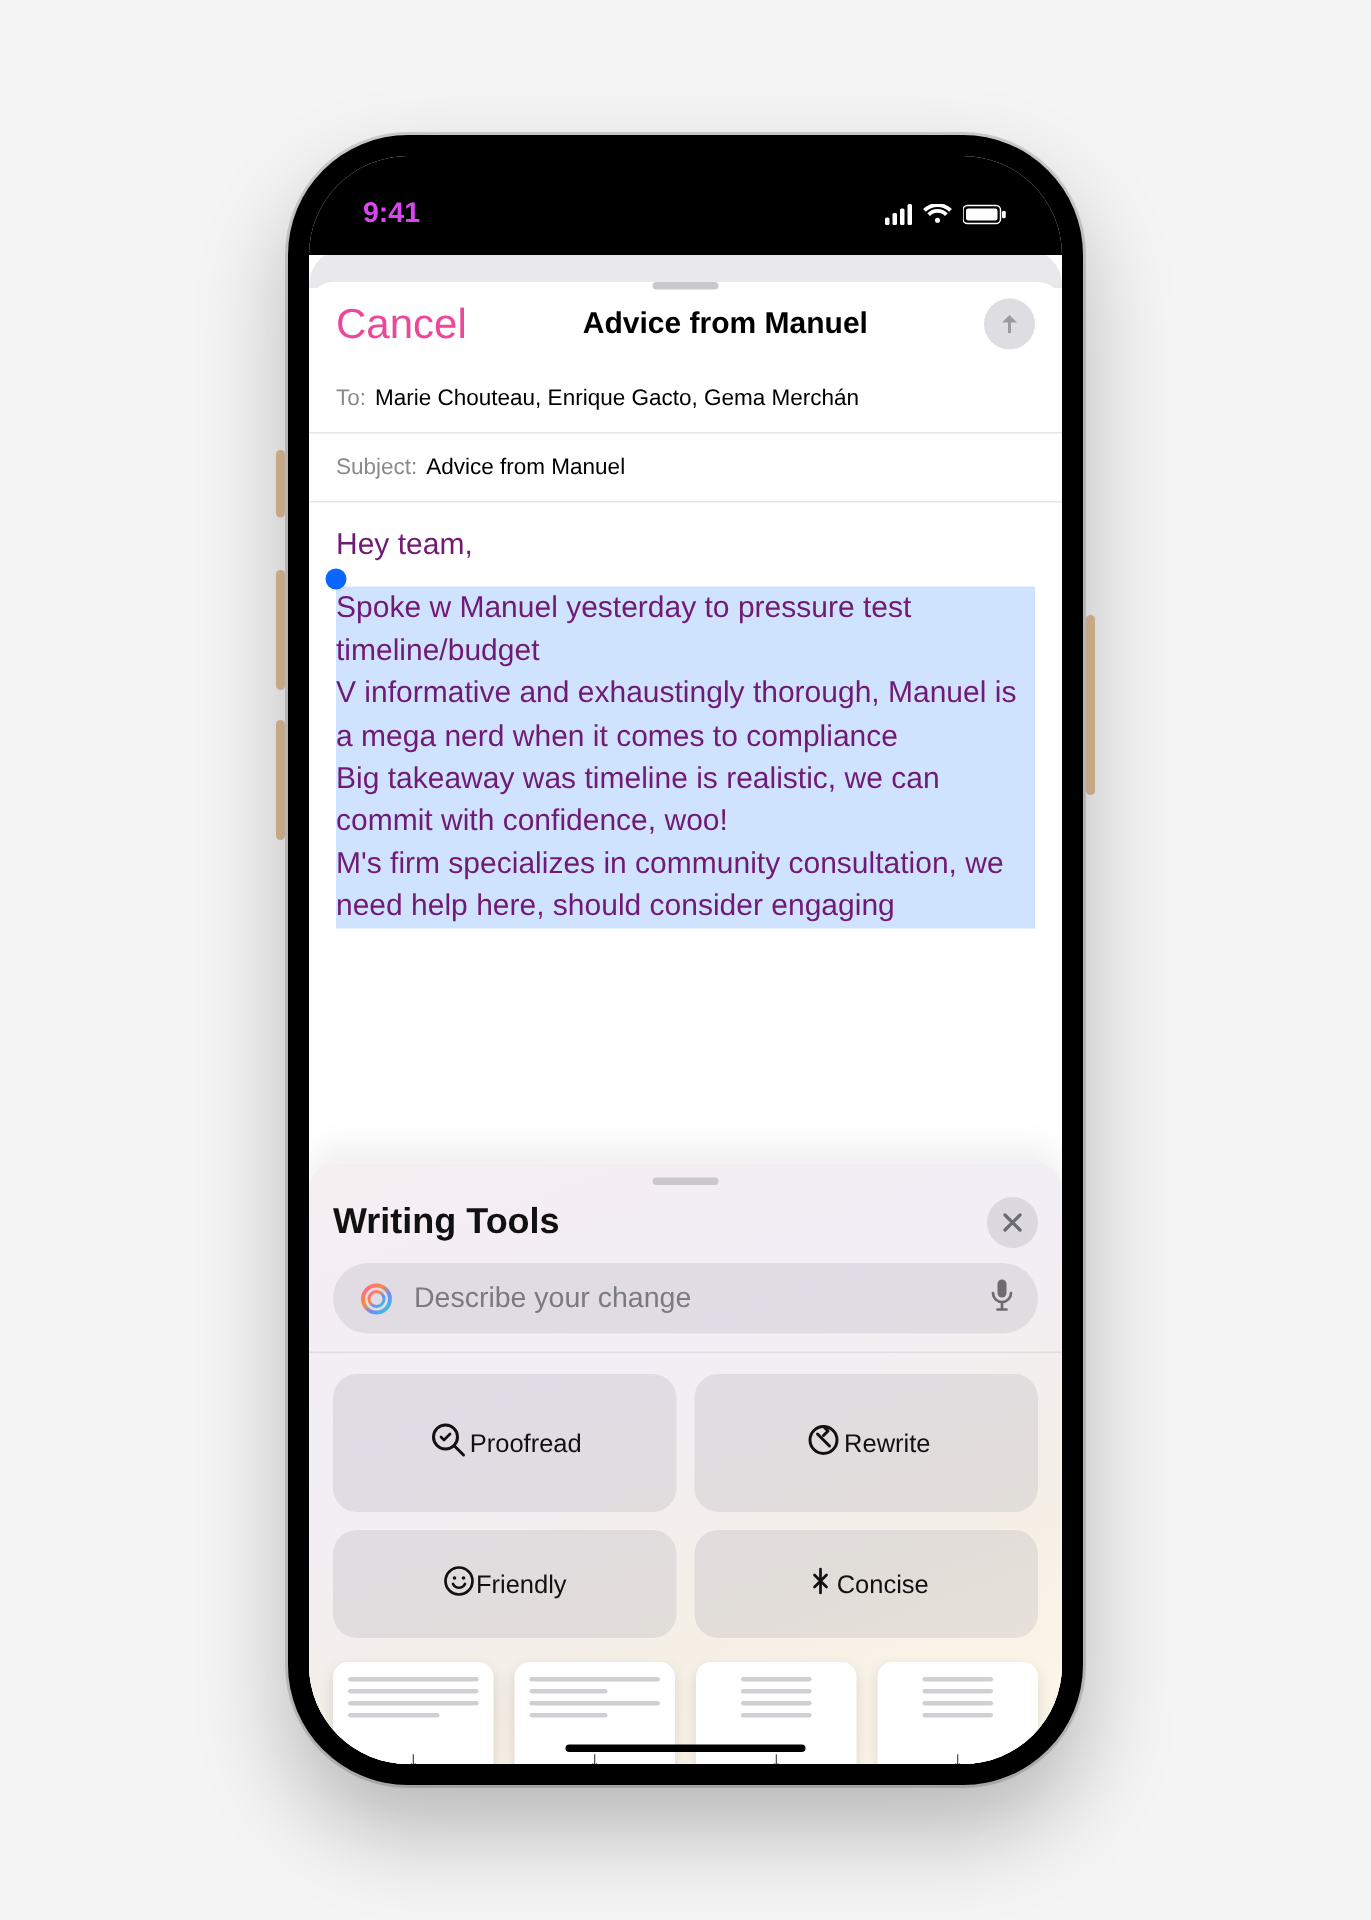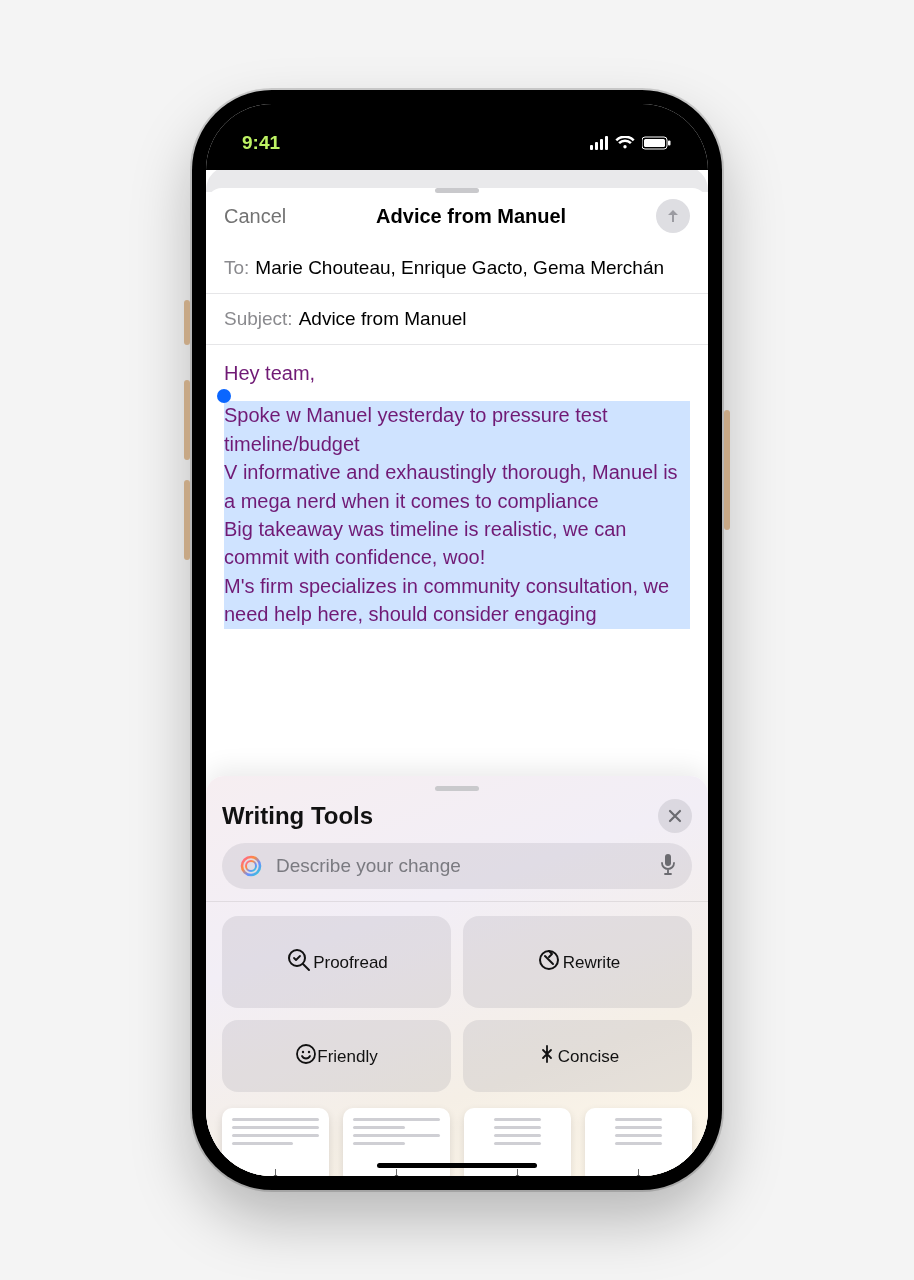--- a/index.html
+++ b/index.html
@@ -43,21 +43,21 @@
     top: 18px; left: 50%; transform: translateX(-50%);
     width: 150px; height: 40px;
     background:#000; border-radius: 22px;
     z-index: 40;
   }
   
   .statusbar {
     position: relative;
     height: 66px;
     background:#000;
-    color:#bef264;
+    color:#d946ef;
     display:flex; align-items:center; justify-content:space-between;
     padding: 12px 36px 0 36px;
     font-size:19px; font-weight:600;
   }
   .status-right{ display:flex; align-items:center; gap:7px; }
   .bars { display:flex; align-items:flex-end; gap:2px; height:14px; }
   .bars span{ width:3px; background:#fff; border-radius:1px; }
   .bars span:nth-child(1){height:5px}.bars span:nth-child(2){height:8px}.bars span:nth-child(3){height:11px}.bars span:nth-child(4){height:14px}
   .wifi svg, .battery svg { display:block; }
 
@@ -77,33 +77,33 @@
     border-top-left-radius:16px;
     border-top-right-radius:16px;
     margin-top:-12px;
     height: calc(100% - 66px - 10px);
   }
   .grabber{ width:44px; height:5px; background:#c9c9cc; border-radius:3px; margin:8px auto 4px; }
   .compose-hdr{
     display:flex; align-items:center; justify-content:space-between;
     padding: 2px 18px 10px 18px;
   }
-  .cancel{ color:#737373; font-size:20px; }
+  .cancel{ color:#ec4899; font-size:28px; }
   .compose-title{ font-size:20px; font-weight:700; color:#000; }
   .send-btn{
     width:34px;height:34px;border-radius:50%;
     background:#dedee2; display:flex;align-items:center;justify-content:center;
   }
   .send-btn svg{ width:16px;height:16px; }
 
   .field{
     display:flex; align-items:flex-start; gap:6px;
     padding:14px 18px;
     border-bottom:1px solid #e6e6e8;
-    font-size:19px;
+    font-size:15px;
   }
   .field .label{ color:#8a8a8e; flex:0 0 auto; }
   .field .value{ color:#000; }
   .recip{ color:#007aff; }
 
   .body-area{ padding:14px 18px 0 18px; font-size:20px; line-height:1.42; color:#701a75; }
   .greeting{ margin-bottom:14px; }
   .selwrap{ position:relative; }
   .selection{
     background:#cfe3ff;

